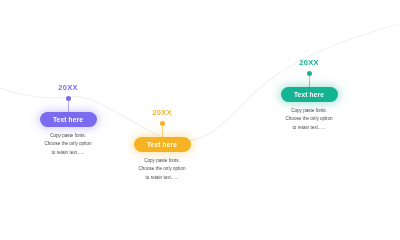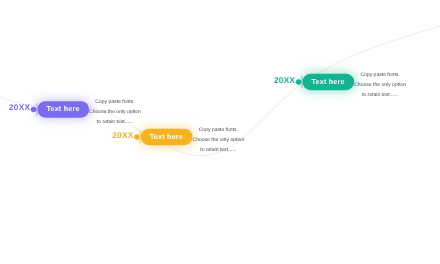--- a/index.html
+++ b/index.html
@@ -28,21 +28,21 @@
     left: 0;
     top: 0;
     width: 400px;
     height: 225px;
     pointer-events: none;
   }
   .node {
     position: absolute;
     width: 120px;
     display: flex;
-    flex-direction: row;
+    flex-direction: column;
     align-items: center;
   }
   .year {
     font-size: 7.5px;
     font-weight: bold;
     letter-spacing: 0.3px;
     line-height: 1;
     margin-bottom: 4px;
     white-space: nowrap;
   }

